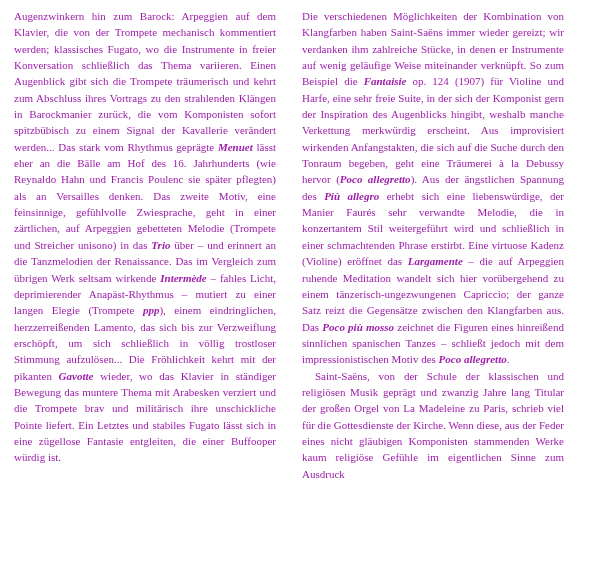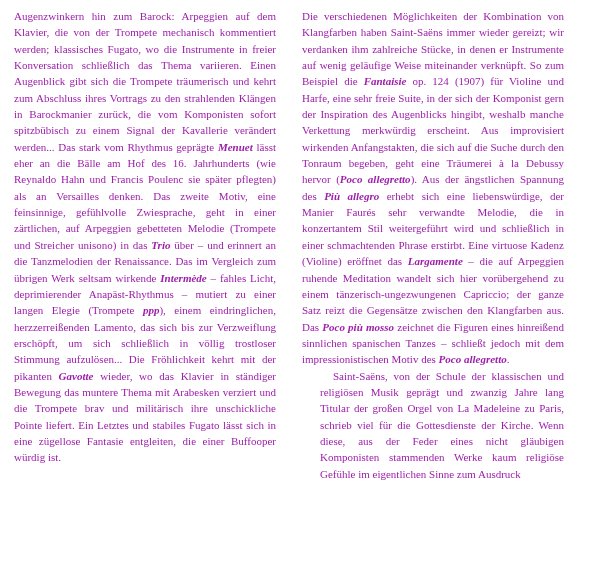--- a/index.html
+++ b/index.html
@@ -35,21 +35,20 @@
     text-align: justify;
     text-justify: inter-word;
     hyphens: manual;
     color: #a21caf;
   }
   .col p.indent {
     text-indent: 13px;
   }
   .col p + p {
     margin-top: 0;
-    margin-left: 18px;
   }
   em {
     font-style: italic;
     font-weight: bold;
   }
   
   .page {
     -webkit-font-smoothing: antialiased;
     filter: saturate(0.95);
   }

